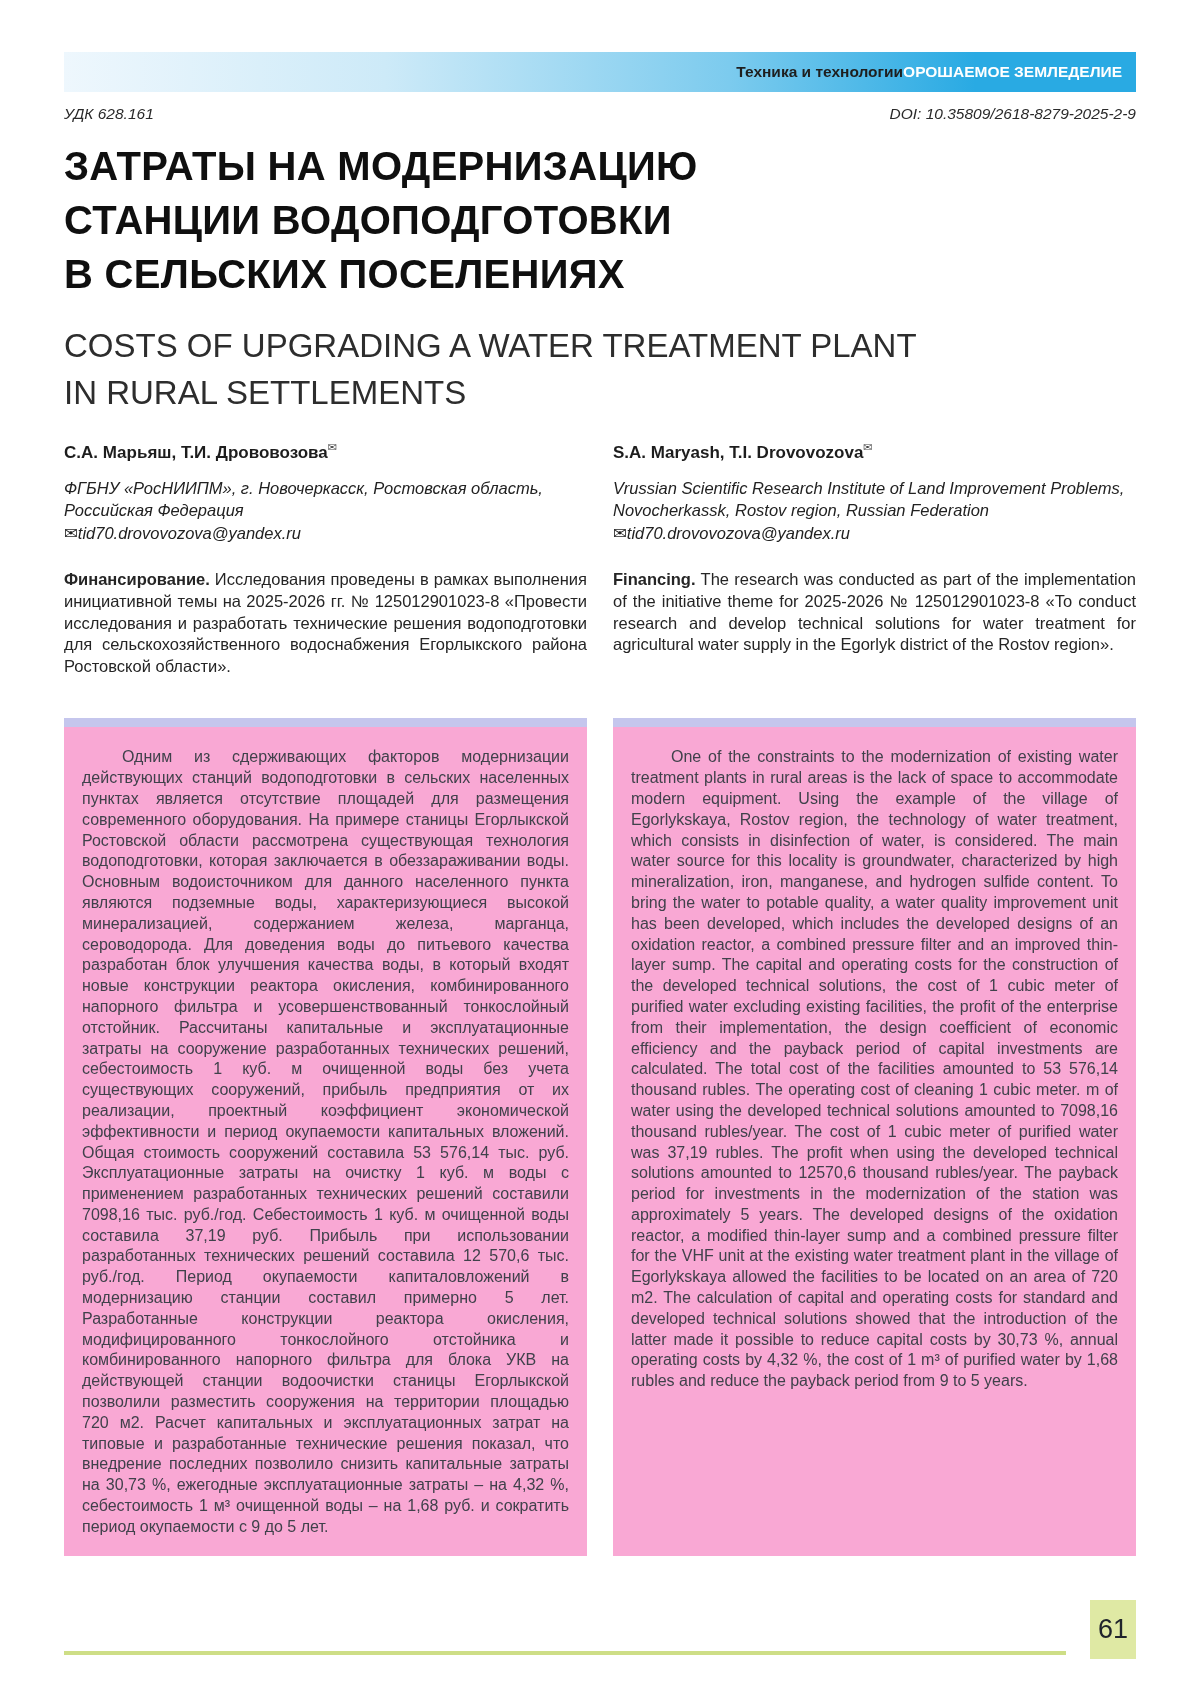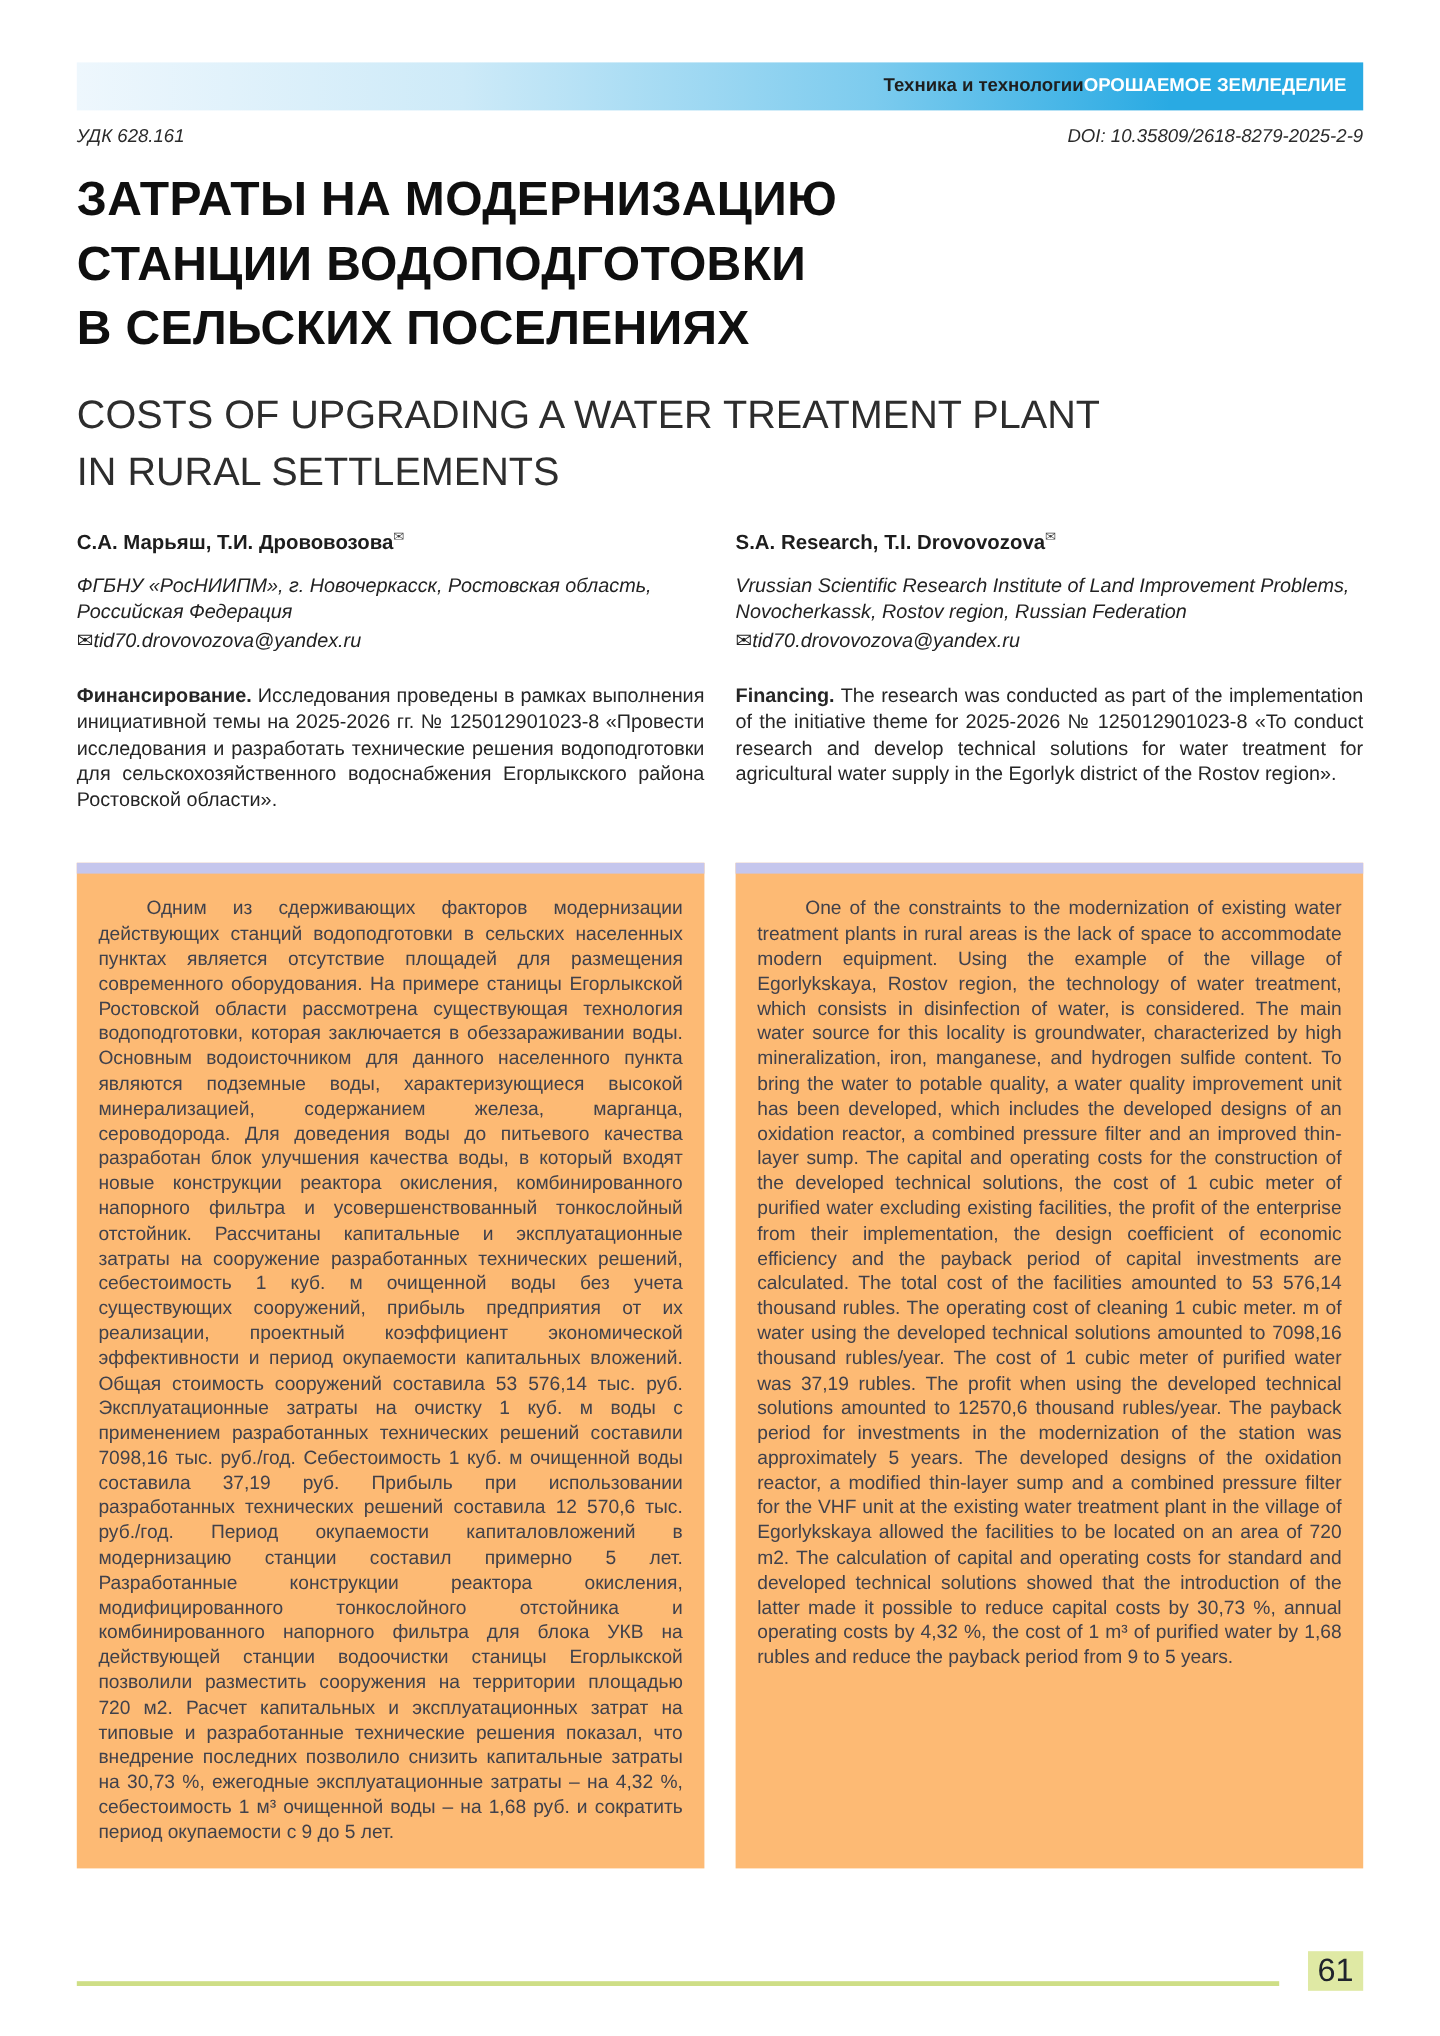--- a/index.html
+++ b/index.html
@@ -98,21 +98,21 @@
     font-size: 16.5px;
     line-height: 1.33;
     text-align: justify;
     color: #252525;
   }
   .financing .lead { font-weight: 700; }
 
   
   .abstract-row { margin-top: 40px; align-items: stretch; }
   .abstract-block {
-    background: #fdba74;
+    background: #f9a8d4;
     border-top: 9px solid #c5c6ed;
     padding: 20px 18px 18px;
     box-sizing: border-box;
   }
   .abstract-block p {
     margin: 0;
     font-size: 16px;
     line-height: 1.3;
     text-align: justify;
     text-indent: 40px;
@@ -130,21 +130,21 @@
   .footer-line {
     height: 4px;
     background: #cede86;
     width: calc(100% - 70px);
   }
   .page-badge {
     position: absolute;
     right: 0;
     bottom: -4px;
     width: 46px;
-    height: 33px;
+    height: 59px;
     background: #dfe9a4;
     display: flex;
     align-items: center;
     justify-content: center;
     font-size: 27px;
     color: #20242c;
   }
 </style>
 </head>
 <body>
@@ -167,21 +167,21 @@
   <h2 class="title-en">COSTS OF UPGRADING A WATER TREATMENT PLANT
 IN RURAL SETTLEMENTS</h2>
 
   <div class="cols authors-row">
     <div class="col" lang="ru">
       <div class="author-names"><span>С.А. Марьяш, Т.И. Дрововозова</span><sup class="mail">✉</sup></div>
       <div class="affiliation">ФГБНУ «РосНИИПМ», г. Новочеркасск, Ростовская область, Российская Федерация</div>
       <span class="email-line"><span class="env">✉</span><span>tid70.drovovozova@yandex.ru</span></span>
     </div>
     <div class="col" lang="en">
-      <div class="author-names"><span>S.A. Research, T.I. Drovovozova</span><sup class="mail">✉</sup></div>
+      <div class="author-names"><span>S.A. Maryash, T.I. Drovovozova</span><sup class="mail">✉</sup></div>
       <div class="affiliation">Vrussian Scientific Research Institute of Land Improvement Problems, Novocherkassk, Rostov region, Russian Federation</div>
       <span class="email-line"><span class="env">✉</span><span>tid70.drovovozova@yandex.ru</span></span>
     </div>
   </div>
 
   <div class="cols financing-row">
     <div class="col financing" lang="ru">
       <p><span class="lead">Финансирование.</span><span> Исследования проведены в рамках выполнения инициативной темы на 2025-2026 гг. № 125012901023-8 «Провести исследования и разработать технические решения водоподготовки для сельскохозяйственного водоснабжения Егорлыкского района Ростовской области».</span></p>
     </div>
     <div class="col financing" lang="en">

